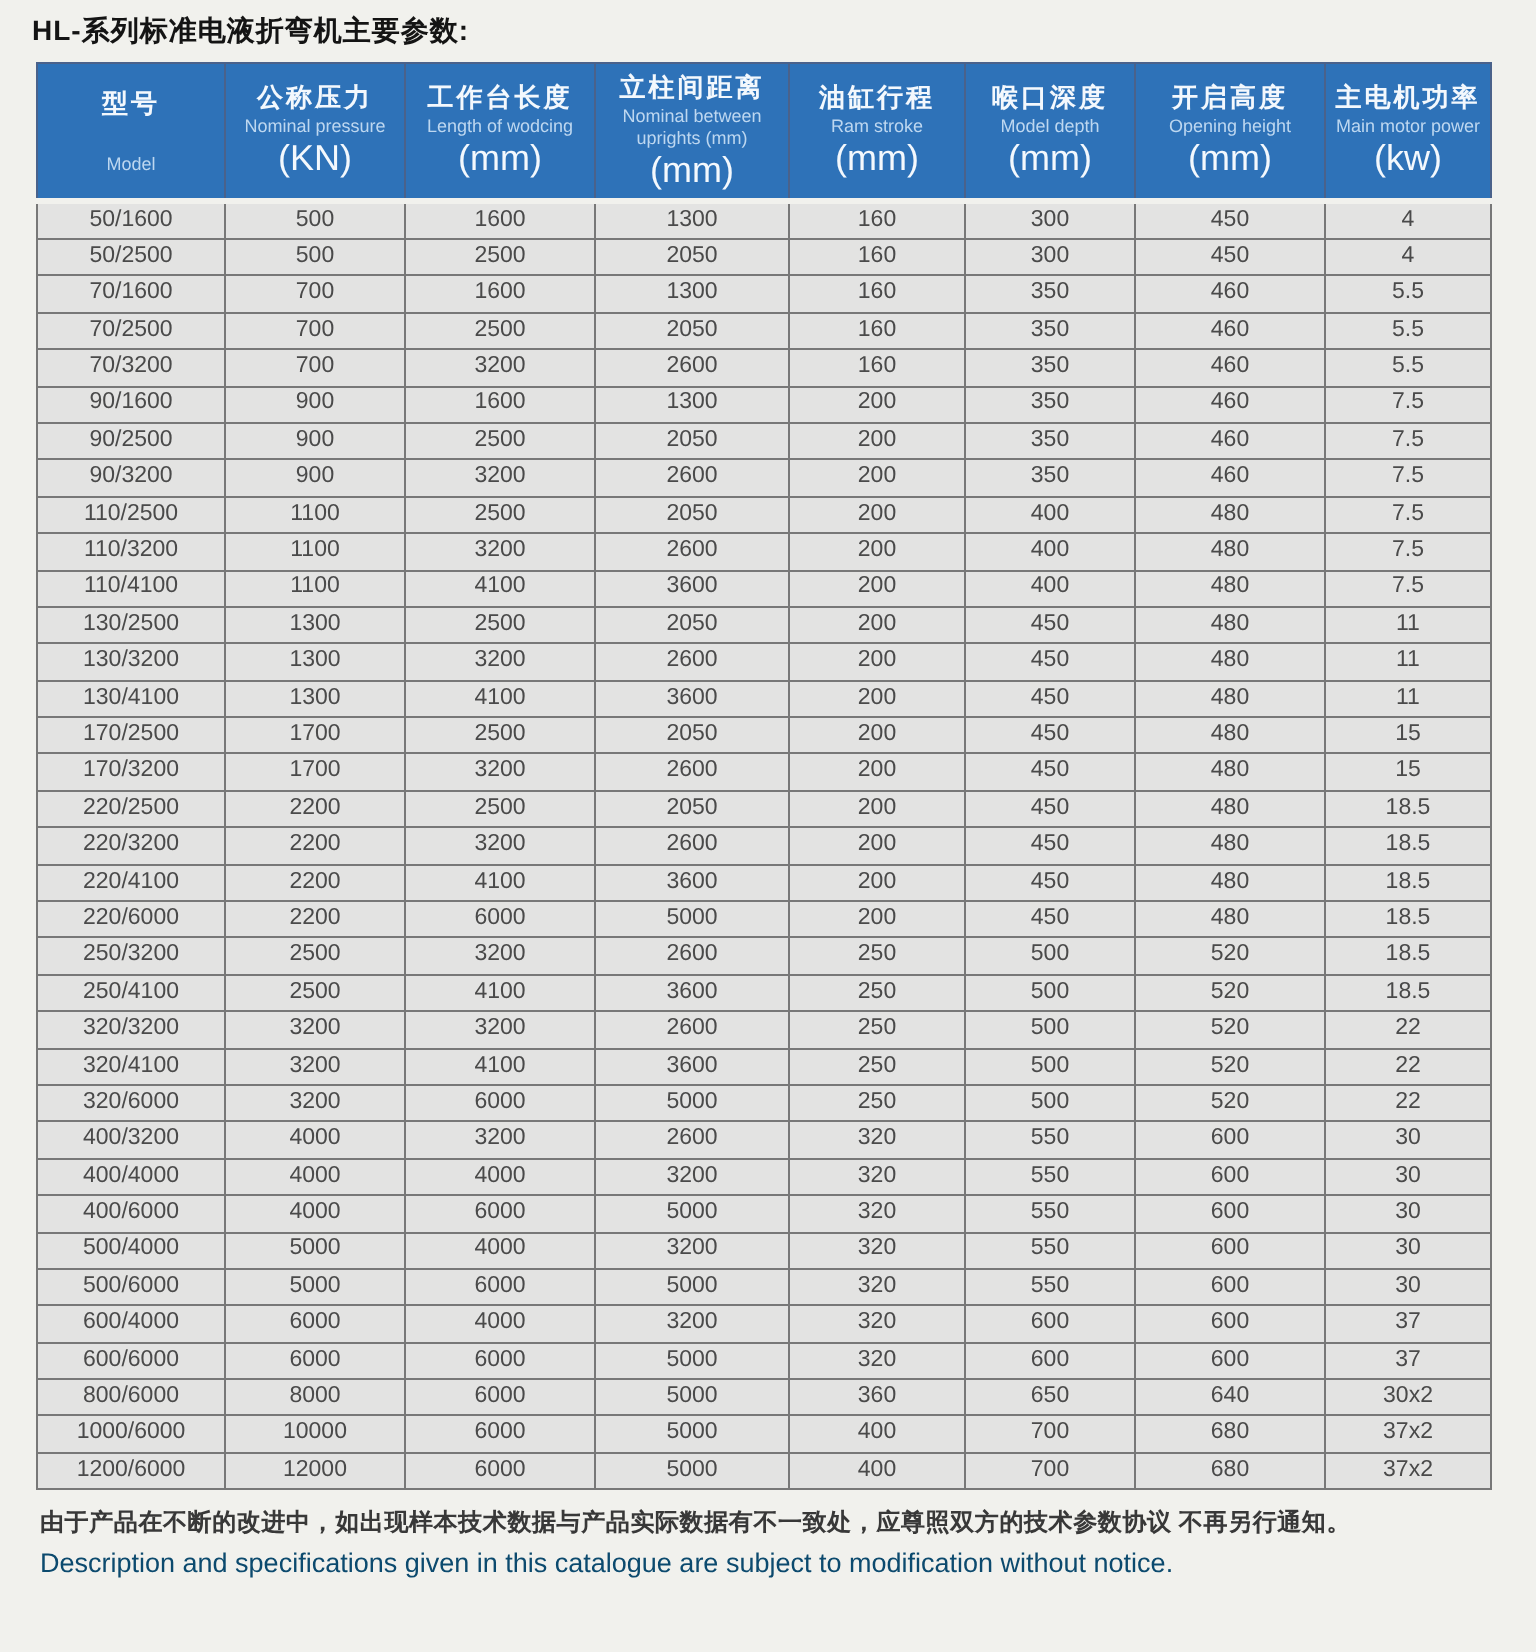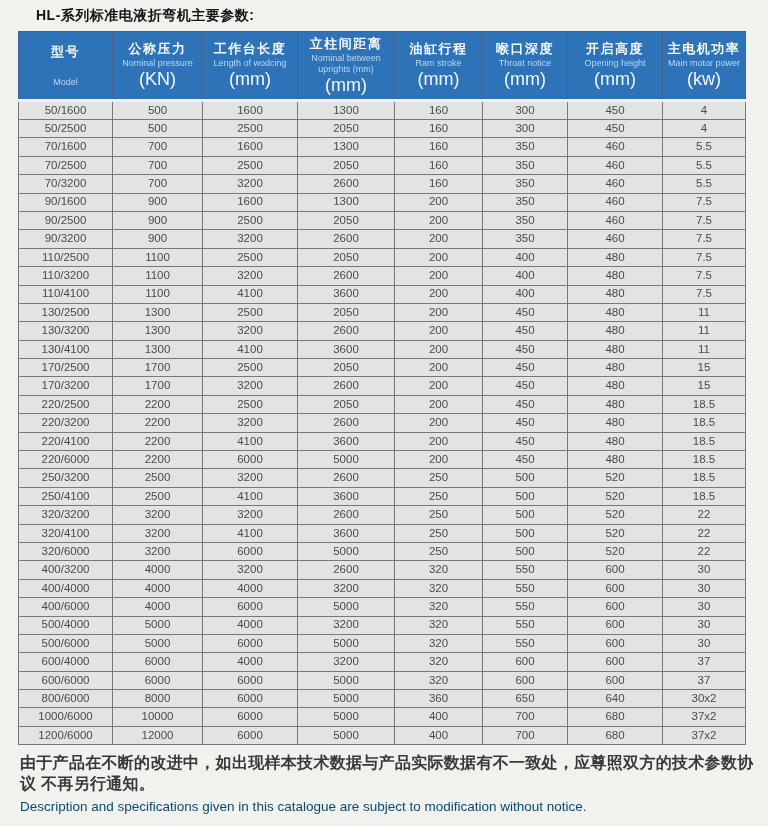--- a/index.html
+++ b/index.html
@@ -8,21 +8,21 @@
   }
   body {
     width: 768px;
     height: 826px;
     background: #f1f1ed;
     font-family: "Liberation Sans", "DejaVu Sans", sans-serif;
     overflow: hidden;
   }
   .page-title {
     margin: 0;
-    padding: 7px 0 6px 36px;
+    padding: 7px 0 6px 16px;
     font-size: 14px;
     font-weight: bold;
     color: #141414;
     letter-spacing: 0.5px;
   }
   table.spec-table {
     border-collapse: collapse;
     table-layout: fixed;
     margin-left: 18px;
     width: 727px;
@@ -71,21 +71,21 @@
     height: 17.4px;
     padding: 0;
     text-align: center;
     vertical-align: middle;
     font-size: 11.5px;
     color: #4a4a4a;
     line-height: 1;
   }
   .note-zh {
     margin: 8px 0 0 20px;
-    font-size: 16px;
+    font-size: 12px;
     font-weight: bold;
     color: #383838;
     letter-spacing: 0.3px;
   }
   .note-en {
     margin: 4px 0 0 20px;
     font-size: 13.5px;
     color: #0c4a6e;
   }
 </style>
@@ -138,21 +138,21 @@
           <th>
             <div class="hwrap">
               <div class="h-zh">油缸行程</div>
               <div class="h-en">Ram stroke</div>
               <div class="h-unit">(mm)</div>
             </div>
           </th>
           <th>
             <div class="hwrap">
               <div class="h-zh">喉口深度</div>
-              <div class="h-en">Throat notice</div>
+              <div class="h-en">Model depth</div>
               <div class="h-unit">(mm)</div>
             </div>
           </th>
           <th>
             <div class="hwrap">
               <div class="h-zh">开启高度</div>
               <div class="h-en">Opening height</div>
               <div class="h-unit">(mm)</div>
             </div>
           </th>

